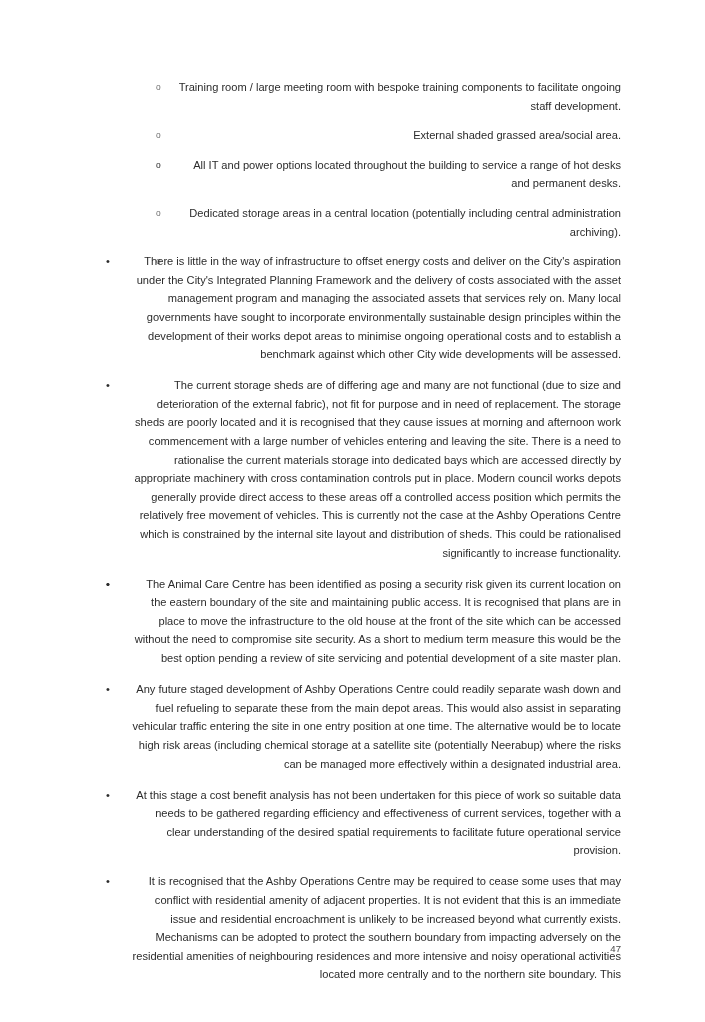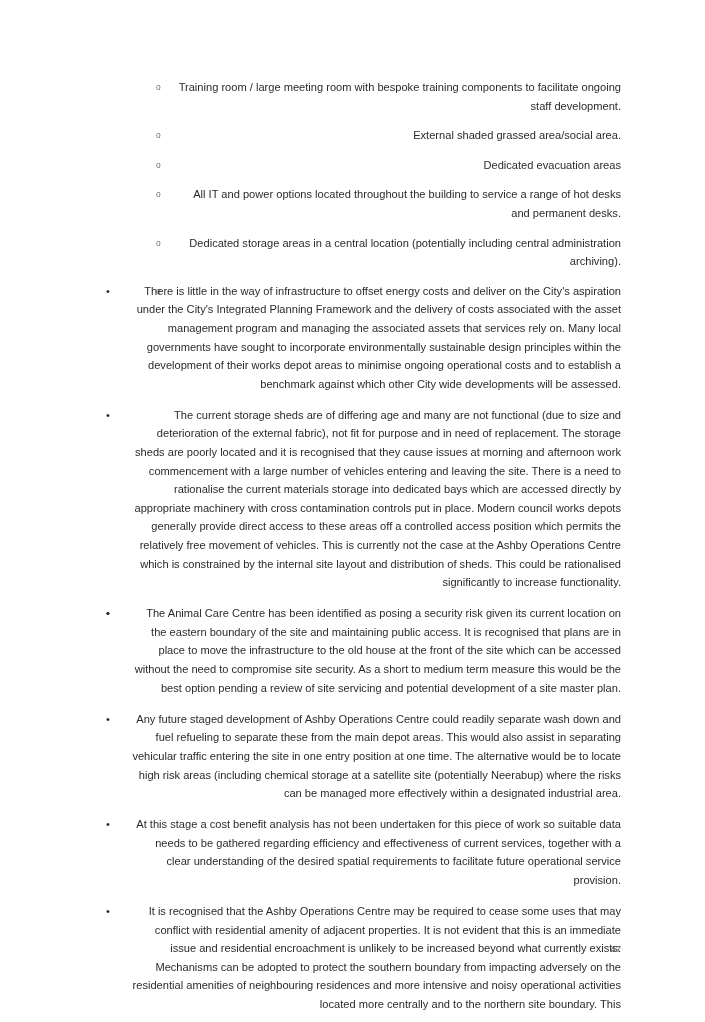--- a/index.html
+++ b/index.html
@@ -98,21 +98,20 @@
         <li class="item lvl2-item tight">
           <span class="marker">o</span>
           <span class="bodytext">Training room / large meeting room with bespoke training components to facilitate ongoing staff development.</span>
         </li>
         <li class="item lvl2-item tight">
           <span class="marker">o</span>
           <span class="bodytext">External shaded grassed area/social area.</span>
         </li>
         <li class="item lvl2-item tight">
           <span class="marker">o</span>
-          <span class="bodytext">Dedicated evacuation areas</span>
         </li>
         <li class="item lvl2-item tight">
           <span class="marker">o</span>
           <span class="bodytext">All IT and power options located throughout the building to service a range of hot desks and permanent desks.</span>
         </li>
         <li class="item lvl2-item tight">
           <span class="marker">o</span>
           <span class="bodytext">Dedicated storage areas in a central location (potentially including central administration archiving).</span>
         </li>
         <li class="item lvl2-item tight">

